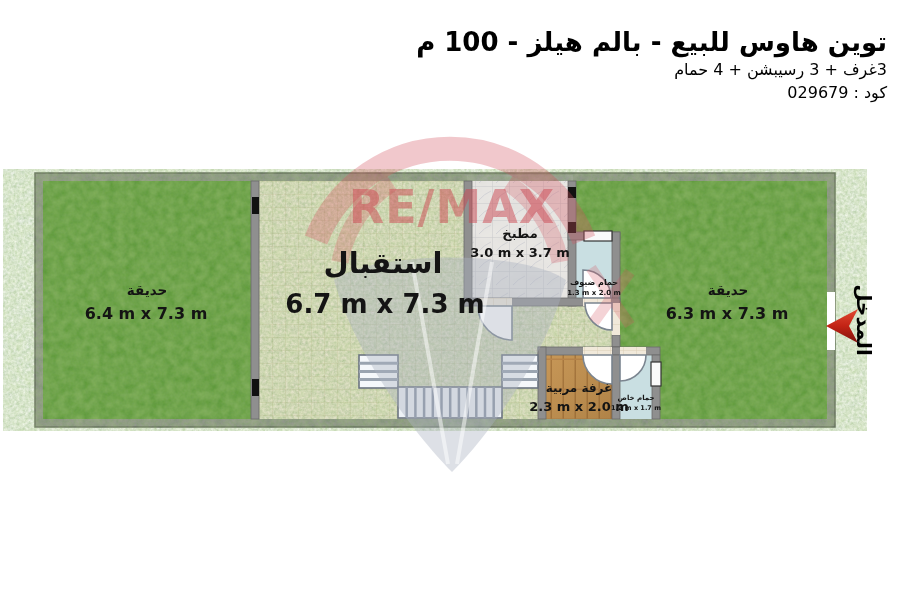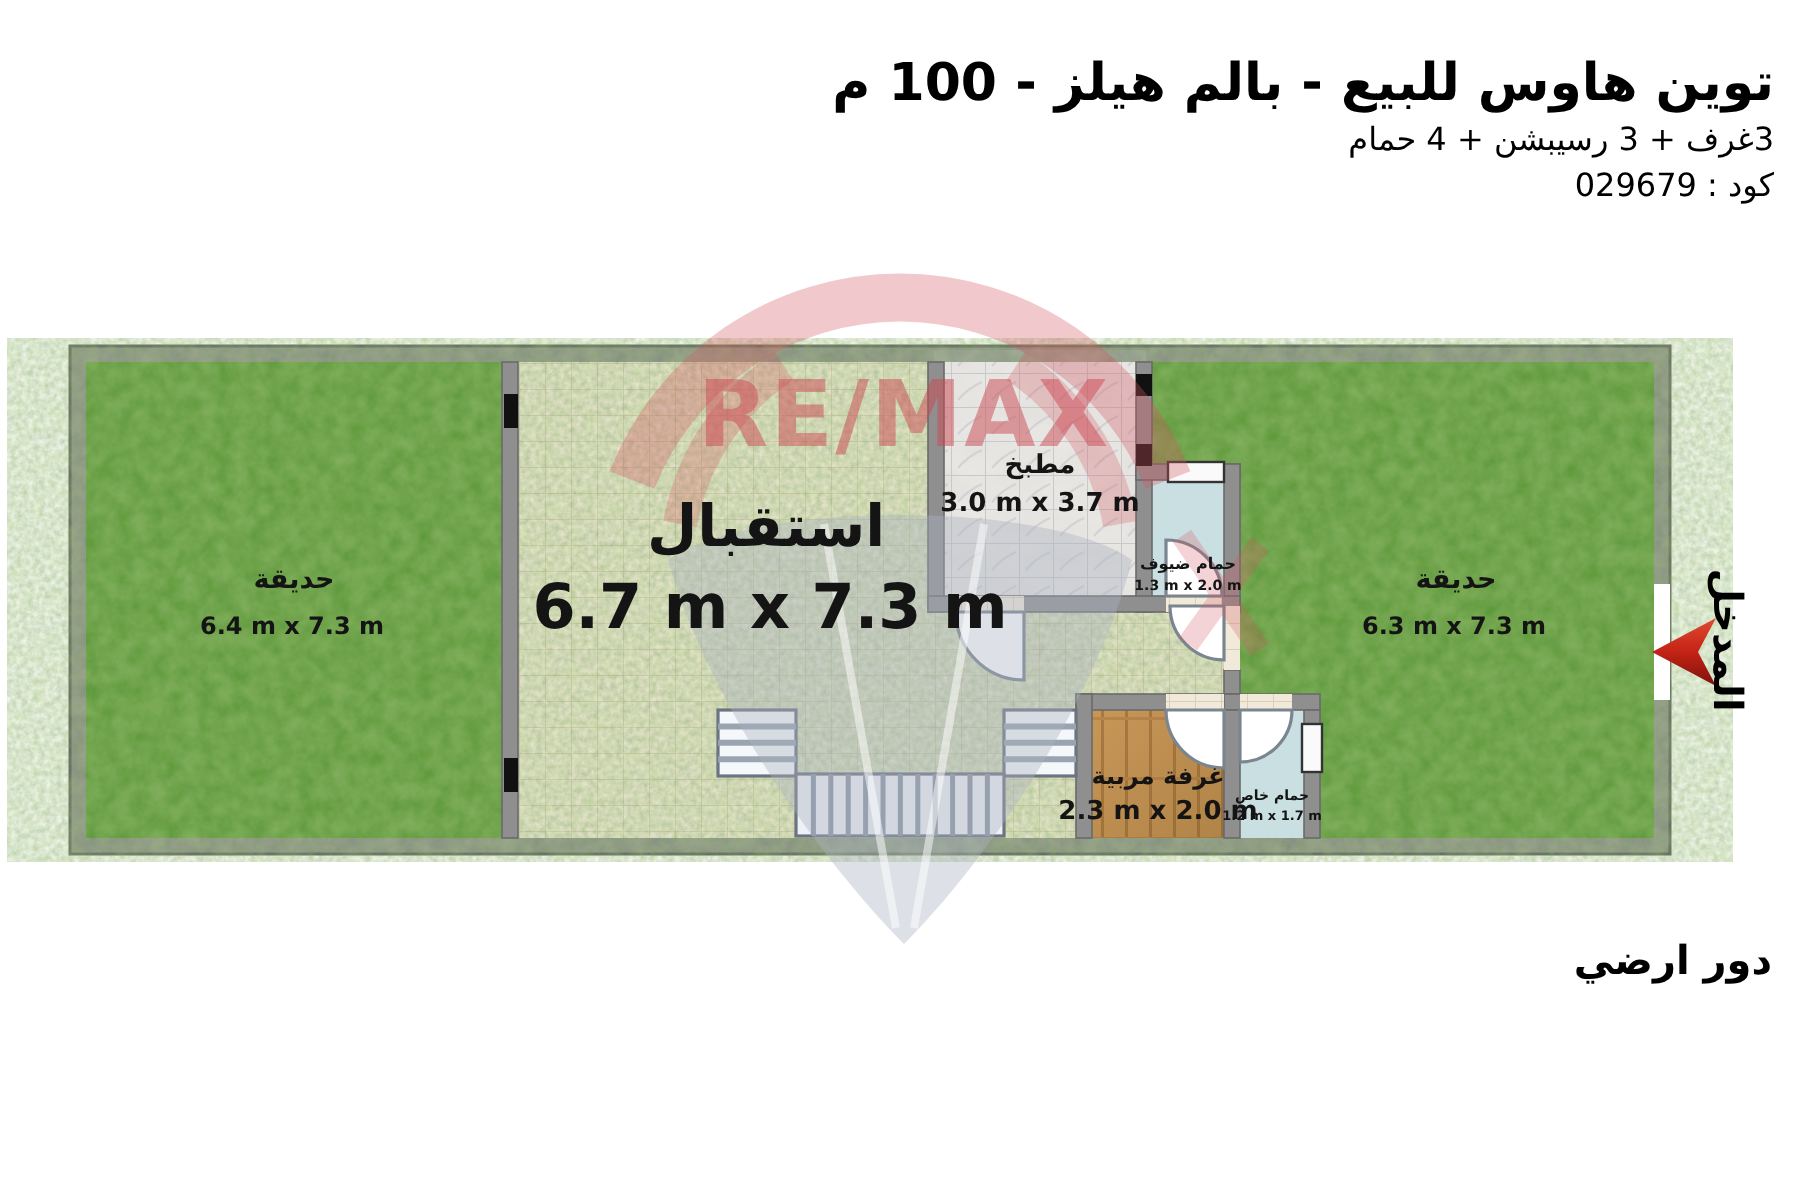--- a/index.html
+++ b/index.html
@@ -11,23 +11,23 @@
   .hdr{position:absolute;right:13px;top:26px;text-align:right;direction:rtl;line-height:1.25;}
   .hdr .t1{font-size:26px;font-weight:bold;}
   .hdr .t2{font-size:16px;margin-top:1px;}
   .hdr .t3{font-size:16px;margin-top:3px;}
   .lbl{
     position:absolute;transform:translate(-50%,-50%);
     font-weight:bold;white-space:nowrap;color:#141414;text-align:center;
   }
   .dim{direction:ltr;}
   .garden-name{font-size:13.5px;}
-  .garden-dim{font-size:12px;}
+  .garden-dim{font-size:16px;}
   .reception-name{font-size:29px;}
-  .reception-dim{font-size:31px;}
+  .reception-dim{font-size:26px;}
   .kitchen-name,.kitchen-dim{font-size:13px;}
   .gbath-name{font-size:8px;}
   .gbath-dim{font-size:7px;}
   .nanny-name{font-size:12px;}
   .nanny-dim{font-size:13px;}
   .pbath-name{font-size:7px;}
   .pbath-dim{font-size:6.5px;}
   .entrance{
     position:absolute;left:864px;top:320px;
     transform:translate(-50%,-50%) rotate(90deg);
@@ -206,15 +206,14 @@
   <div class="lbl nanny-dim dim" style="left:579px;top:406px;">2.3 m x 2.0 m</div>
 
   <div class="lbl pbath-name" style="left:636px;top:398px;" dir="rtl">حمام خاص</div>
   <div class="lbl pbath-dim dim" style="left:636px;top:408px;">1.2 m x 1.7 m</div>
 
   <div class="lbl garden-name" style="left:728px;top:290px;" dir="rtl">حديقة</div>
   <div class="lbl garden-dim dim" style="left:727px;top:313px;">6.3 m x 7.3 m</div>
 
   <div class="entrance" dir="rtl">المدخل</div>
 
-  <div class="floorlbl">دور ارضي</div>
 
 </div>
 
 </body></html>

